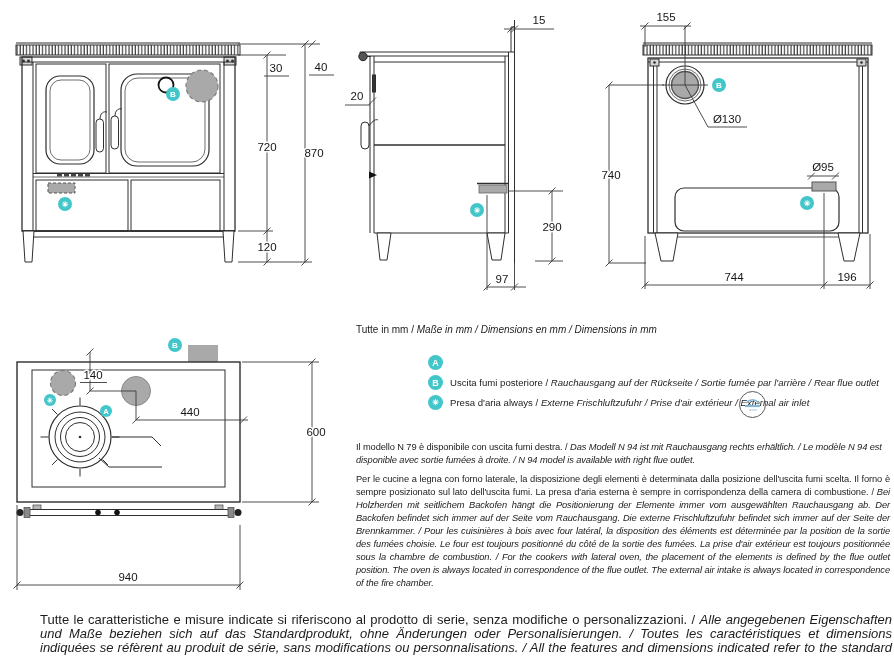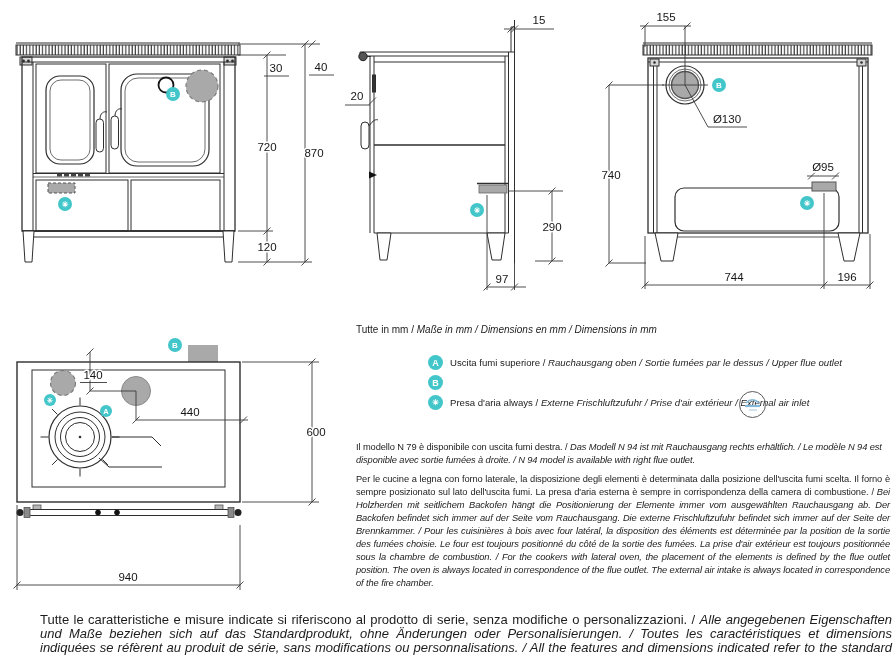--- a/index.html
+++ b/index.html
@@ -304,25 +304,25 @@
     <text class="dim" x="128" y="263">940</text>
   </g>
 </svg>
 
 <div class="abs legend-units">
   <span>Tutte in mm / </span><i>Maße in mm / Dimensions en mm / Dimensions in mm</i>
 </div>
 
 <div class="abs legend-row" style="top:355px">
   <span class="badge">A</span>
-  <span><span>Uscita fumi superiore / </span><i>Rauchausgang oben / Sortie fumées par le dessus / Upper flue outlet</i></span>
 </div>
 
 <div class="abs legend-row" style="top:375px">
   <span class="badge">B</span>
+  <span><span>Uscita fumi posteriore / </span><i>Rauchausgang auf der Rückseite / Sortie fumée par l'arrière / Rear flue outlet</i></span>
 </div>
 
 <div class="abs legend-row" style="top:395px">
   <span class="badge" style="font-size:8px">✳</span>
   <span><span>Presa d'aria always / </span><i>Externe Frischluftzufuhr / Prise d'air extérieur / External air inlet</i></span>
 </div>
 
 <div class="abs air-logo">
   <svg width="25" height="25" viewBox="0 0 25 25">
     <path d="M6,11 Q12.5,4.5 19,11" stroke="#85b8d8" stroke-width="1.6" fill="none"></path>

